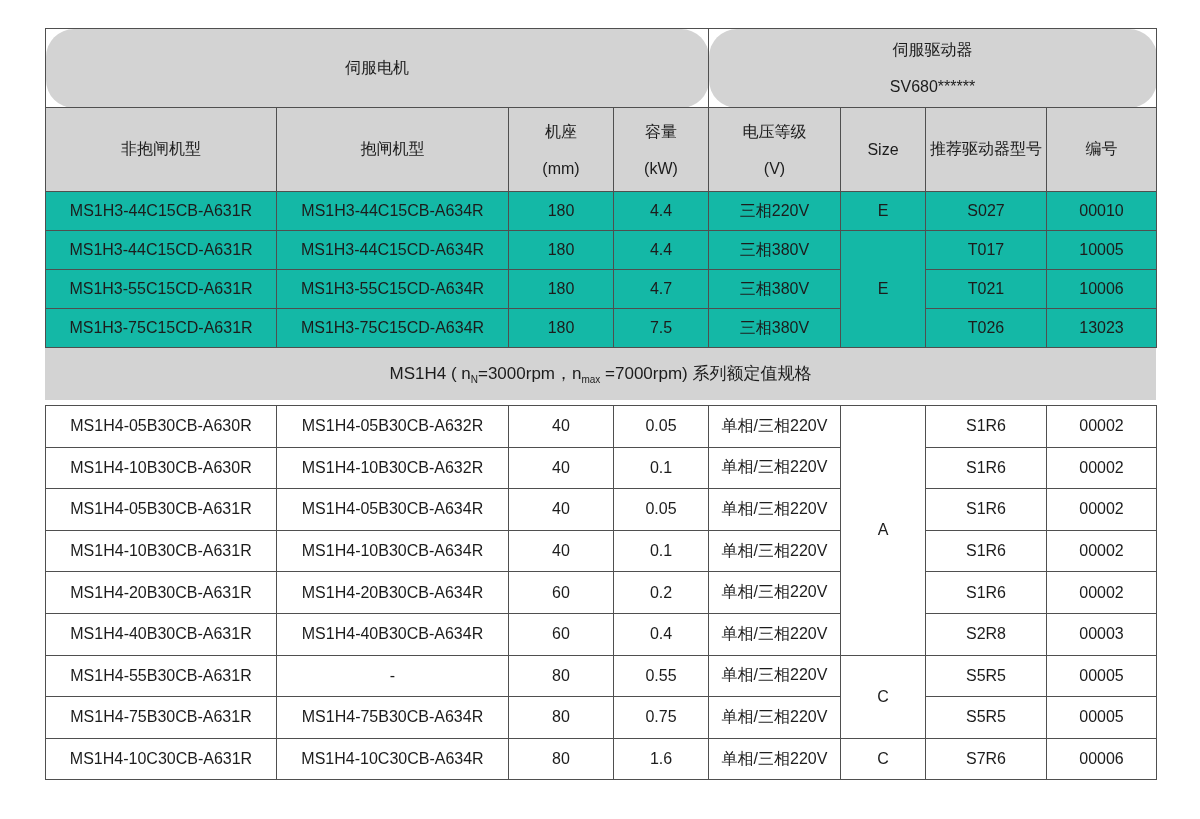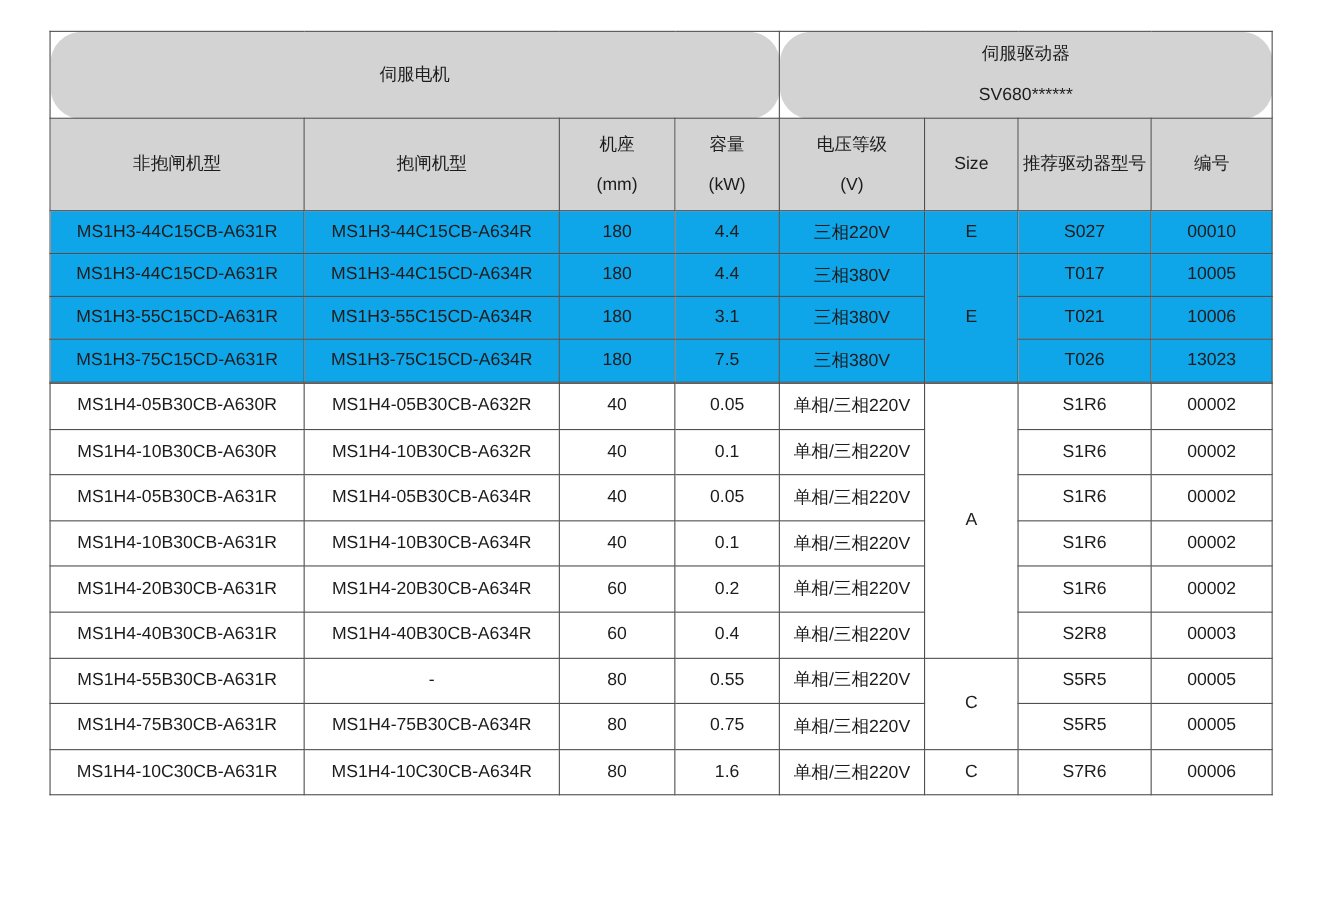--- a/index.html
+++ b/index.html
@@ -30,21 +30,21 @@
     padding:0;
     font-size:16px;
     font-weight:normal;
     overflow:hidden;
     white-space:nowrap;
   }
   thead th{background:var(--hdr-bg);}
   tr.group-row th{height:78px;border-radius:28px;}
   tr.col-row th{height:83px;}
   .two-line .l1,.two-line .l2{line-height:37px;display:block;}
-  tbody.rows1 td{height:38px;background:#0ea5e9;}
+  tbody.rows1 td{height:38px;background:#14b8a6;}
   tbody.rows2 td{height:40.6px;background:#ffffff;}
   .band{
     background:var(--hdr-bg);
     border-left:none;border-right:none;
     height:52px;
     line-height:52px;
     text-align:center;
     font-size:17px;
     margin-bottom:5px;
   }
@@ -126,37 +126,40 @@
             <td>4.4</td>
             <td>三相380V</td>
             <td rowspan="3">E</td>
             <td>T017</td>
             <td>10005</td>
           </tr>
           <tr>
             <td>MS1H3-55C15CD-A631R</td>
             <td>MS1H3-55C15CD-A634R</td>
             <td>180</td>
-            <td>3.1</td>
+            <td>4.7</td>
             <td>三相380V</td>
             <td>T021</td>
             <td>10006</td>
           </tr>
           <tr>
             <td>MS1H3-75C15CD-A631R</td>
             <td>MS1H3-75C15CD-A634R</td>
             <td>180</td>
             <td>7.5</td>
             <td>三相380V</td>
             <td>T026</td>
             <td>13023</td>
           </tr>
         </tbody>
     </table>
 
+    <div class="band">
+      <span>MS1H4 ( n</span><sub>N</sub><span>=3000rpm，n</span><sub>max</sub><span> =7000rpm) 系列额定值规格</span>
+    </div>
 
     <table class="tbl tbl2">
       <colgroup>
         <col style="width:231px">
           <col style="width:232px">
           <col style="width:105px">
           <col style="width:95px">
         <col style="width:132px">
           <col style="width:85px">
           <col style="width:121px">

